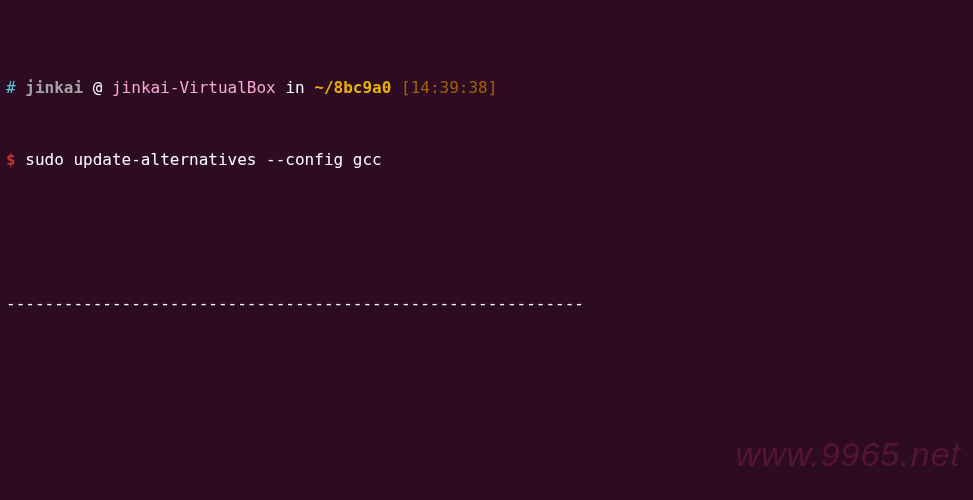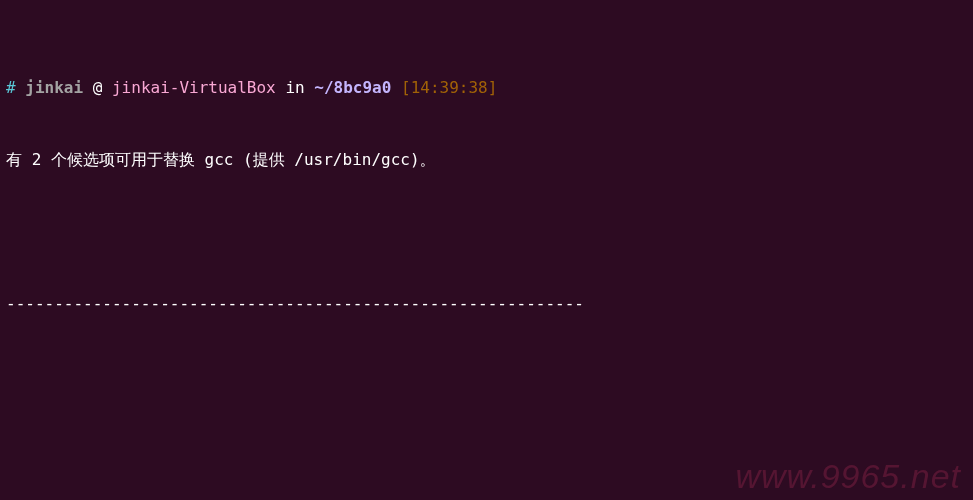--- a/index.html
+++ b/index.html
@@ -17,45 +17,45 @@
   .terminal {
     padding: 4px 6px;
     white-space: pre;
   }
   .line { min-height: 24px; }
   .hash   { color: #59c6d6; } 
   .user   { color: #a3a3a3; font-weight: bold; }
   .at     { color: #ffffff; }
   .in     { color: #ffffff; text-align: center; }
   .host   { color: #f9a8d4; }
-  .path   { color: #c4b5fd; font-weight: bold; }
+  .path   { color: #eab308; font-weight: bold; }
   .time   { color: #a16207; }
   .prompt { color: #c03636; font-weight: bold; }
   .cmd    { color: #ffffff; }
   .out    { color: #ffffff; }
   .watermark {
     position: absolute;
     right: 12px;
-    bottom: 12px;
+    bottom: 34px;
     color: rgba(160, 40, 80, 0.35);
     font-family: sans-serif;
     font-size: 34px;
     font-style: italic;
     letter-spacing: 1px;
     pointer-events: none;
     user-select: none;
   }
 </style>
 </head>
 <body>
 
 <div class="terminal">
   
   <div class="line"><span class="hash"># </span><span class="user">jinkai</span><span class="at"> </span><span class="at">@</span><span class="at"> </span><span class="host">jinkai-VirtualBox</span><span class="in"> </span><span class="in">in</span><span class="in"> </span><span class="path">~/8bc9a0</span><span class="time"> </span><span class="time">[14:39:38]</span></div>
-  <div class="line out">有 2 个候选项可用于替换 gcc (提供 /usr/bin/gcc)。</div>
+  <div class="line"><span class="prompt">$ </span><span class="cmd">sudo update-alternatives --config gcc</span></div>
   <div class="line out"></div>
   <div class="line out">------------------------------------------------------------</div>
   
   
   
   
   
   
   
 

